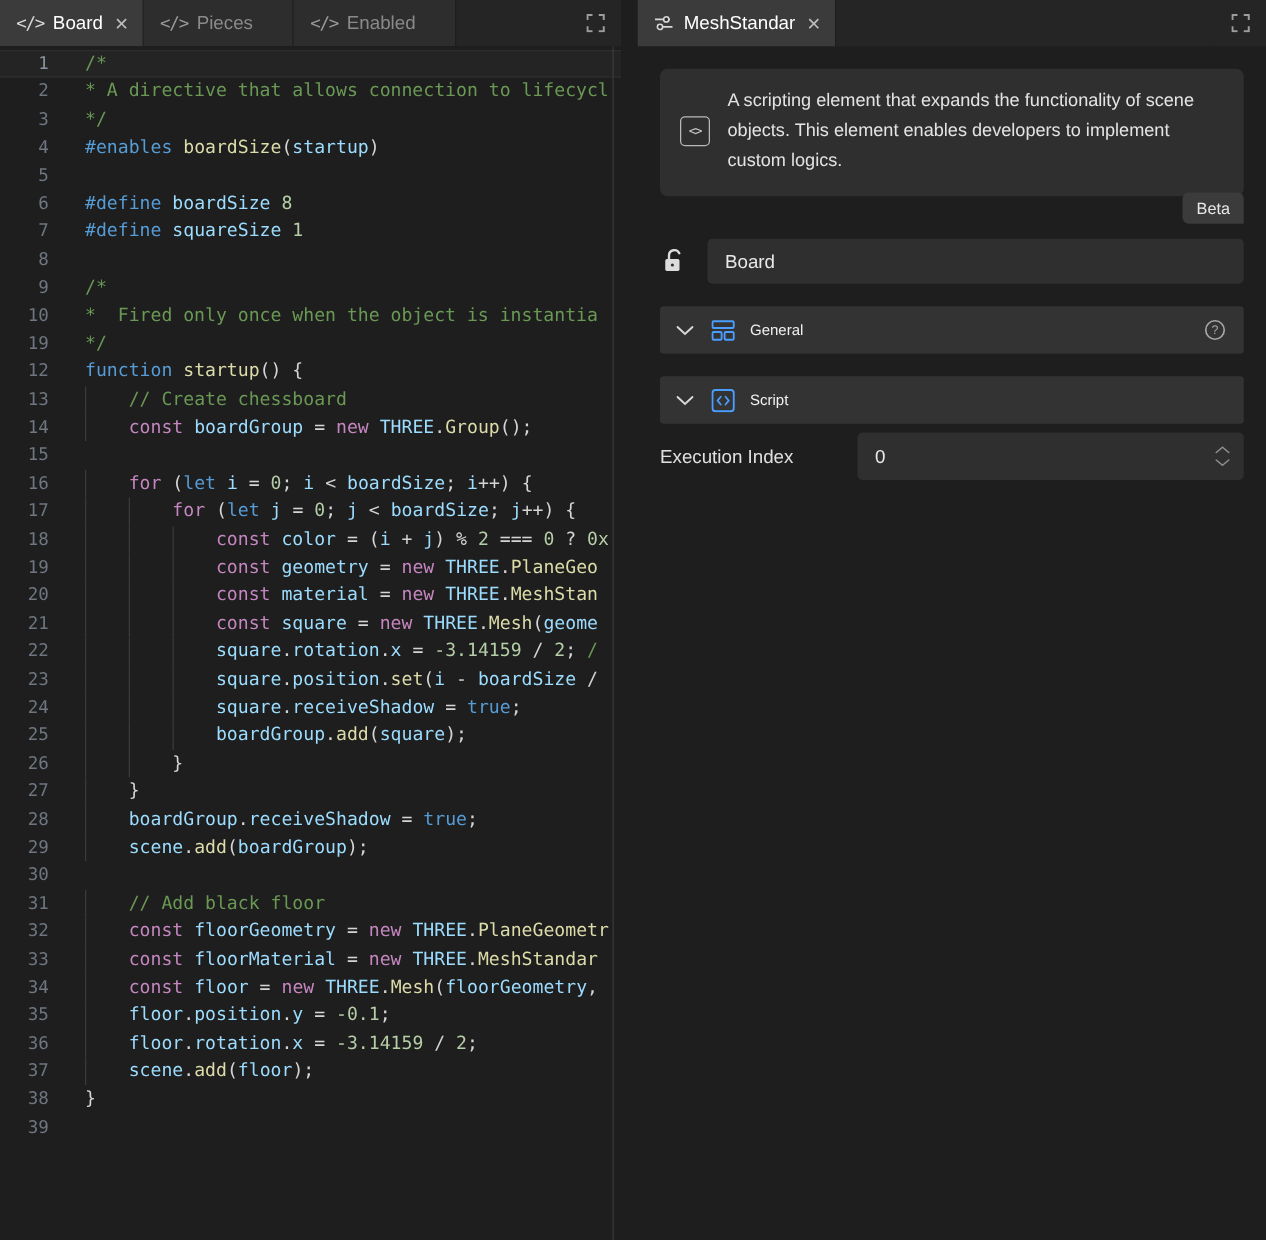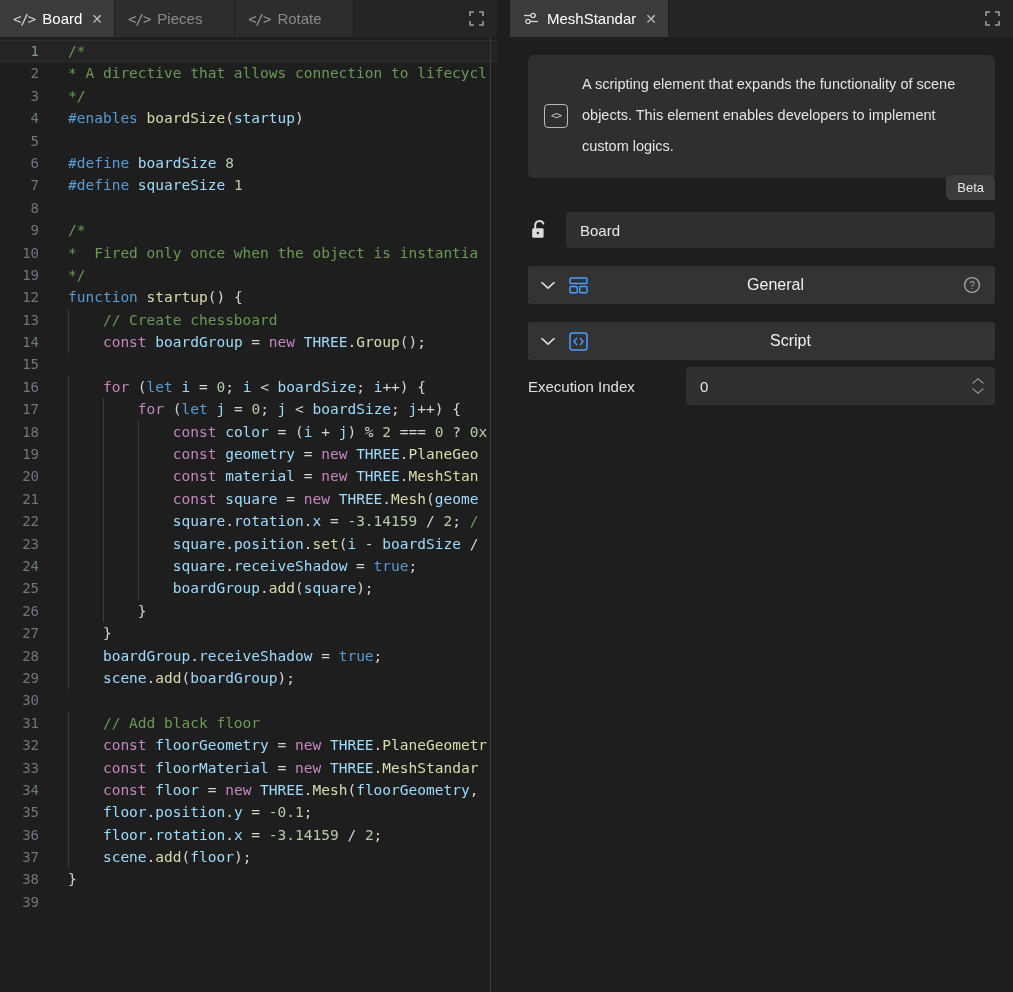--- a/index.html
+++ b/index.html
@@ -200,21 +200,21 @@
     display: flex;
     align-items: center;
     justify-content: center;
     font-family: "DejaVu Sans Mono", monospace;
     font-size: 10px;
     color: #cfcfcf;
     letter-spacing: -1px;
   }
   .desc-text {
     font-size: 14.5px;
-    line-height: 31px;
+    line-height: 24px;
     color: #e4e4e4;
   }
   .beta-badge {
     position: absolute;
     right: 0px;
     bottom: -22px;
     background: #3b3b3b;
     color: #e8e8e8;
     font-size: 13px;
     padding: 5px 11px;
@@ -250,21 +250,21 @@
     gap: 12px;
     padding: 0 14px 0 12px;
     cursor: pointer;
   }
   .chev {
     width: 16px; min-width:16px;
     display: flex; align-items:center; justify-content:center;
     color: #d0d0d0;
   }
   .sec-icon { width: 20px; min-width:20px; display:flex; align-items:center; justify-content:center; }
-  .sec-title { font-size: 16px; color: #f0f0f0; flex: 1; text-align: center; }
+  .sec-title { font-size: 12px; color: #f0f0f0; flex: 1; }
   .help-icon { width:18px; height:18px; display:flex; align-items:center; justify-content:center; cursor:pointer; }
 
   .prop-row {
     display: flex;
     align-items: center;
     height: 52px;
   }
   .prop-label {
     width: 158px;
     min-width: 158px;
@@ -329,21 +329,21 @@
         <span class="tab-label">Board</span>
         <span class="tab-close">✕</span>
       </div>
       <div class="tab">
         <span class="code-icon">&lt;/&gt;</span>
         <span class="tab-label">Pieces</span>
         <span class="tab-close">✕</span>
       </div>
       <div class="tab">
         <span class="code-icon">&lt;/&gt;</span>
-        <span class="tab-label">Rotate</span>
+        <span class="tab-label">Enabled</span>
         <span class="tab-close">✕</span>
       </div>
       <div class="tabbar-filler"></div>
       <div class="maximize-btn">
         <svg width="15" height="15" viewBox="0 0 15 15">
           <g stroke="#9d9d9d" stroke-width="1.6" fill="none">
             <path d="M1 5 L1 1 L5 1"></path>
             <path d="M10 1 L14 1 L14 5"></path>
             <path d="M14 10 L14 14 L10 14"></path>
             <path d="M5 14 L1 14 L1 10"></path>

